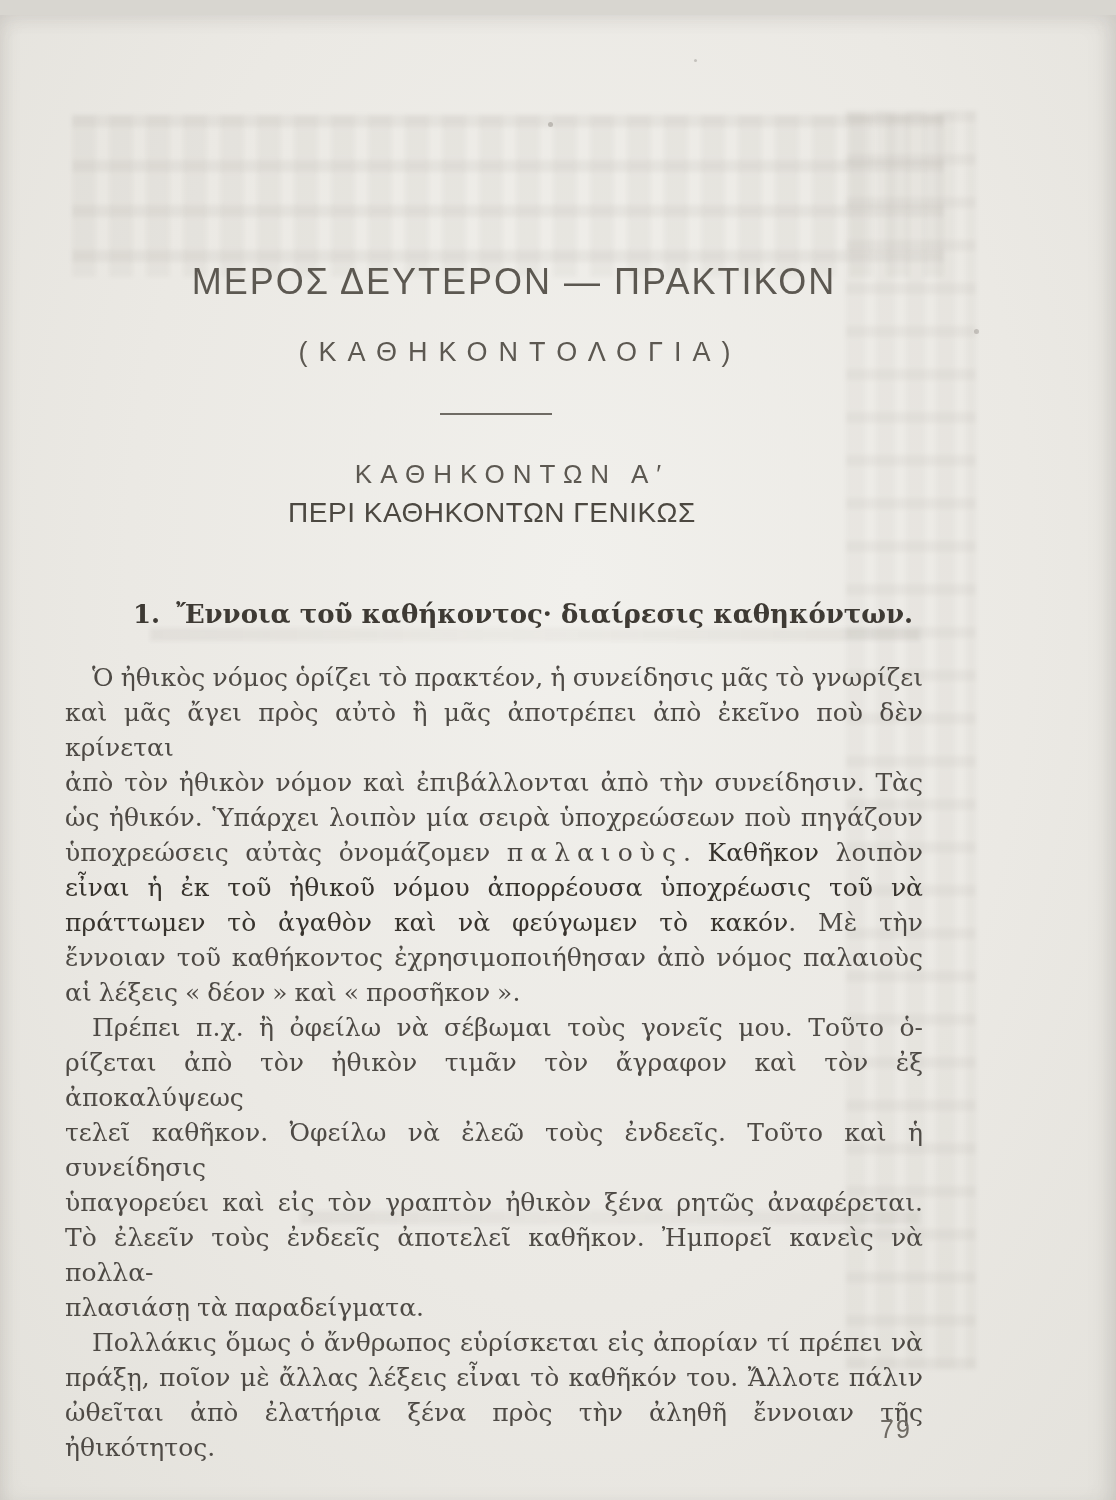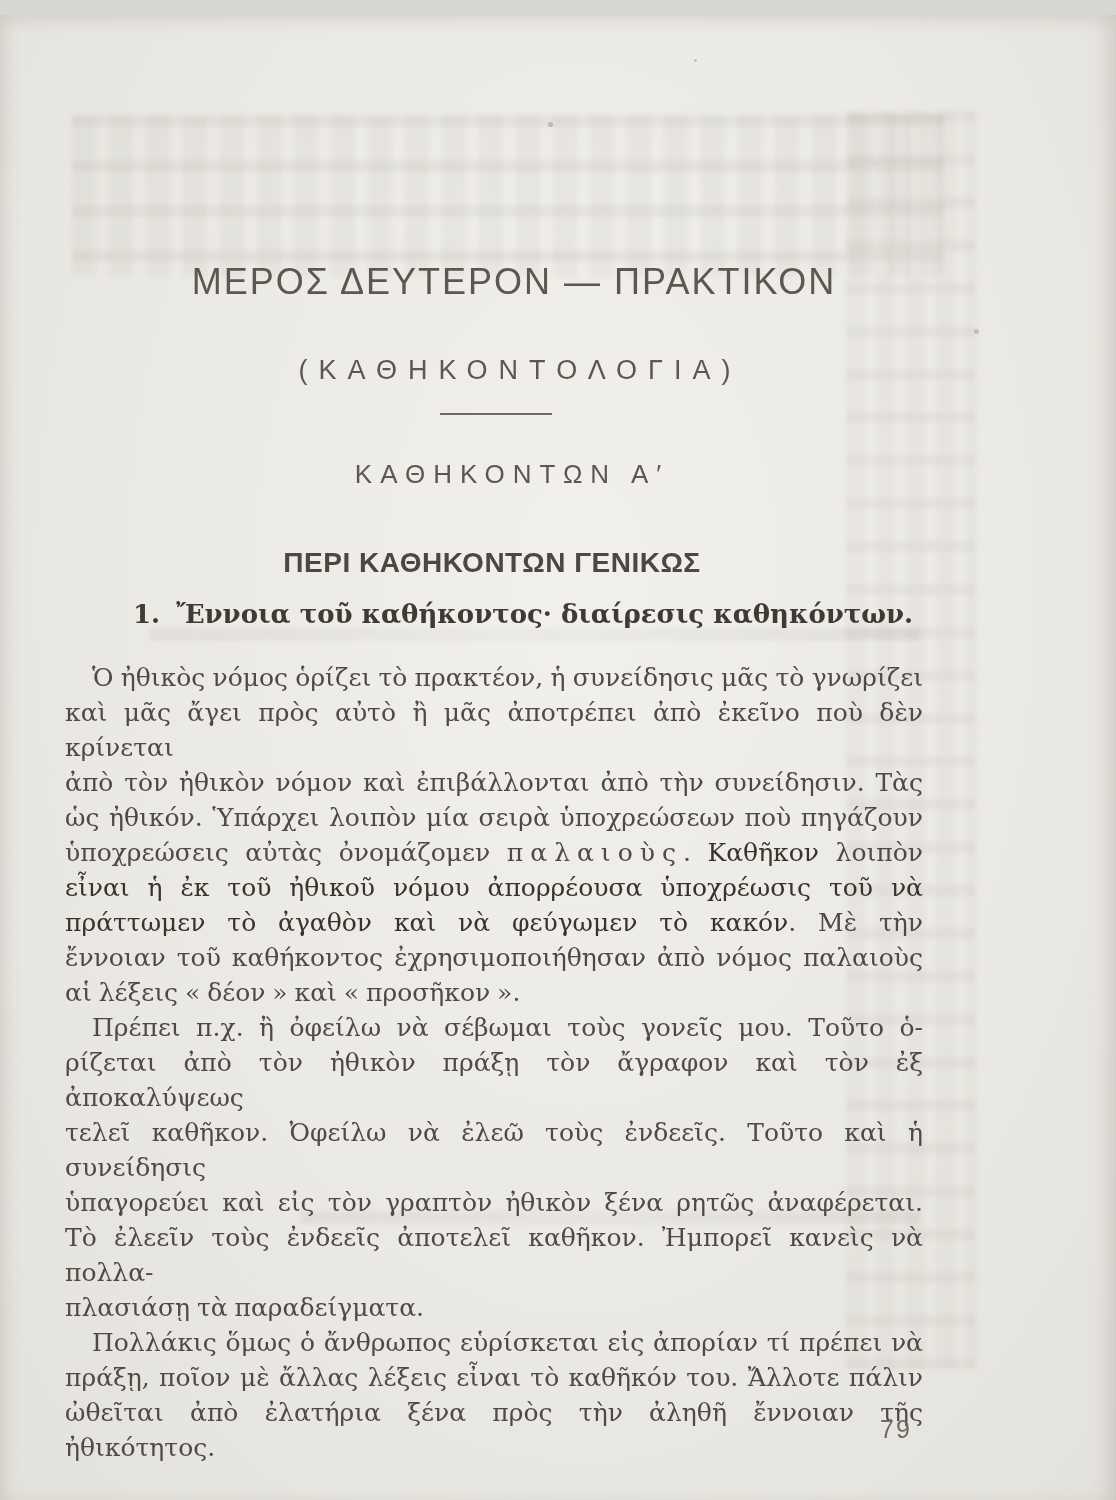--- a/index.html
+++ b/index.html
@@ -33,24 +33,24 @@
   .specks{position:absolute;top:0;left:0;width:3px;height:3px;border-radius:50%;
     box-shadow:
       549px 108px 0 1px rgba(95,90,82,.30),
       694px  44px 0 0   rgba(95,90,82,.28),
       975px 315px 0 1px rgba(110,104,96,.30);
   }
   
   .hd{position:absolute;left:65px;width:858px;text-align:center;white-space:nowrap;
       font-family:"Liberation Sans","DejaVu Sans",sans-serif;color:#5c5851;}
   .part-title   {top:246px;font-size:36px;letter-spacing:2px;transform:translateX(20px);}
-  .part-subtitle{top:340px;font-size:27px;letter-spacing:11px;transform:translateX(26px);}
+  .part-subtitle{top:322px;font-size:27px;letter-spacing:11px;transform:translateX(26px);}
   .rule{position:absolute;left:440px;top:398px;width:112px;height:2px;background:#6f6b64;}
   .chapter      {top:444px;font-size:26px;letter-spacing:8px;transform:translateX(18px);}
-  .chapter-sub  {top:532px;font-size:28px;letter-spacing:.5px;font-weight:700;color:#4c4841;transform:translateX(-2px);}
+  .chapter-sub  {top:482px;font-size:28px;letter-spacing:.5px;font-weight:400;color:#4c4841;transform:translateX(-2px);}
   .section-heading{
     position:absolute;left:133px;top:584px;width:790px;white-space:nowrap;
     font-weight:700;font-size:26px;color:#3e3a34;
   }
   .section-heading .num{margin-right:16px;}
   
   main{position:absolute;left:65px;top:645px;width:858px;color:#4e4a45;}
   .line{
     font-size:25px;line-height:35px;word-spacing:-1px;
     text-align:justify;text-align-last:justify;
@@ -93,21 +93,21 @@
       <div class="line firstl"><span class="run-r">Ὁ ἠθικὸς νόμος ὁρίζει τὸ πρακτέον, ἡ συνείδησις μᾶς τὸ γνωρίζει</span></div>
       <div class="line"><span class="run-r">καὶ μᾶς ἄγει πρὸς αὐτὸ ἢ μᾶς ἀποτρέπει ἀπὸ ἐκεῖνο ποὺ δὲν κρίνεται</span></div>
       <div class="line"><span class="run-r">ἀπὸ τὸν ἠθικὸν νόμον καὶ ἐπιβάλλονται ἀπὸ τὴν συνείδησιν. Τὰς</span></div>
       <div class="line"><span class="run-r">ὡς ἠθικόν. Ὑπάρχει λοιπὸν μία σειρὰ ὑποχρεώσεων ποὺ πηγάζουν</span></div>
       <div class="line"><span class="run-r">ὑποχρεώσεις αὐτὰς ὀνομάζομεν </span><span class="run-s">παλαιοὺς</span><span class="run-r">. </span><span class="run-b">Καθῆκον</span><span class="run-r"> λοιπὸν</span></div>
       <div class="line"><span class="run-b">εἶναι ἡ ἐκ τοῦ ἠθικοῦ νόμου ἀπορρέουσα ὑποχρέωσις τοῦ νὰ</span></div>
       <div class="line"><span class="run-b">πράττωμεν τὸ ἀγαθὸν καὶ νὰ φεύγωμεν τὸ κακόν</span><span class="run-r">. Μὲ τὴν</span></div>
       <div class="line"><span class="run-r">ἔννοιαν τοῦ καθήκοντος ἐχρησιμοποιήθησαν ἀπὸ νόμος παλαιοὺς</span></div>
       <div class="line lastl"><span class="run-r">αἱ λέξεις « δέον » καὶ « προσῆκον ».</span></div>
       <div class="line firstl"><span class="run-r">Πρέπει π.χ. ἢ ὀφείλω νὰ σέβωμαι τοὺς γονεῖς μου. Τοῦτο ὁ-</span></div>
-      <div class="line"><span class="run-r">ρίζεται ἀπὸ τὸν ἠθικὸν πράξῃ τὸν ἄγραφον καὶ τὸν ἐξ ἀποκαλύψεως</span></div>
+      <div class="line"><span class="run-r">ρίζεται ἀπὸ τὸν ἠθικὸν τιμᾶν τὸν ἄγραφον καὶ τὸν ἐξ ἀποκαλύψεως</span></div>
       <div class="line"><span class="run-r">τελεῖ καθῆκον. Ὀφείλω νὰ ἐλεῶ τοὺς ἐνδεεῖς. Τοῦτο καὶ ἡ συνείδησις</span></div>
       <div class="line"><span class="run-r">ὑπαγορεύει καὶ εἰς τὸν γραπτὸν ἠθικὸν ξένα ρητῶς ἀναφέρεται.</span></div>
       <div class="line"><span class="run-r">Τὸ ἐλεεῖν τοὺς ἐνδεεῖς ἀποτελεῖ καθῆκον. Ἠμπορεῖ κανεὶς νὰ πολλα-</span></div>
       <div class="line lastl"><span class="run-r">πλασιάσῃ τὰ παραδείγματα.</span></div>
       <div class="line firstl"><span class="run-r">Πολλάκις ὅμως ὁ ἄνθρωπος εὑρίσκεται εἰς ἀπορίαν τί πρέπει νὰ</span></div>
       <div class="line"><span class="run-r">πράξῃ, ποῖον μὲ ἄλλας λέξεις εἶναι τὸ καθῆκόν του. Ἄλλοτε πάλιν</span></div>
       <div class="line"><span class="run-r">ὠθεῖται ἀπὸ ἐλατήρια ξένα πρὸς τὴν ἀληθῆ ἔννοιαν τῆς ἠθικότητος.</span></div>
     </main>
 
   <div class="page-num">79</div>

